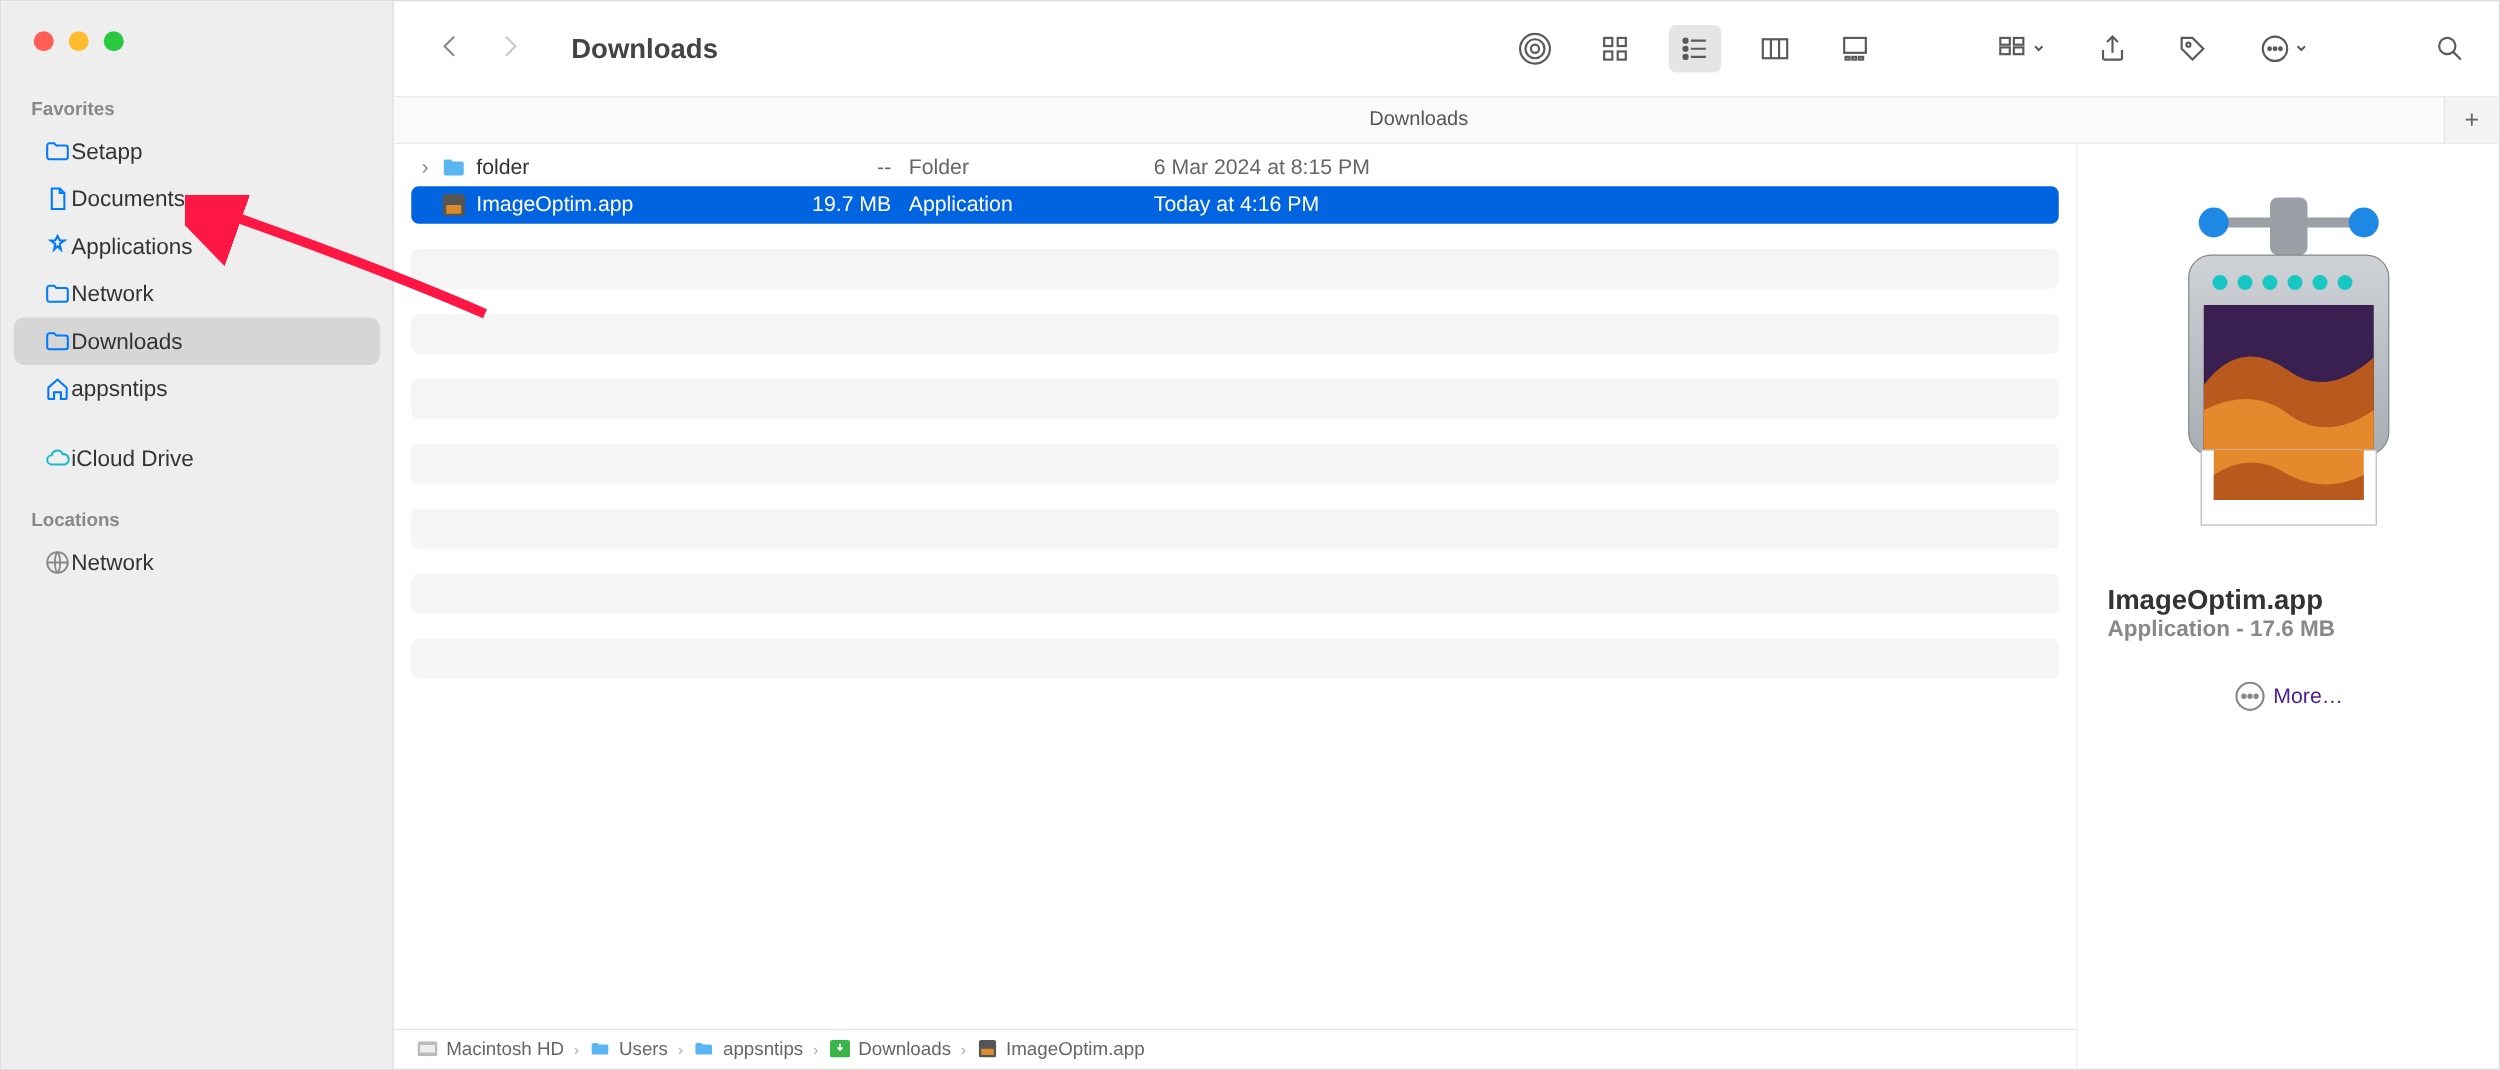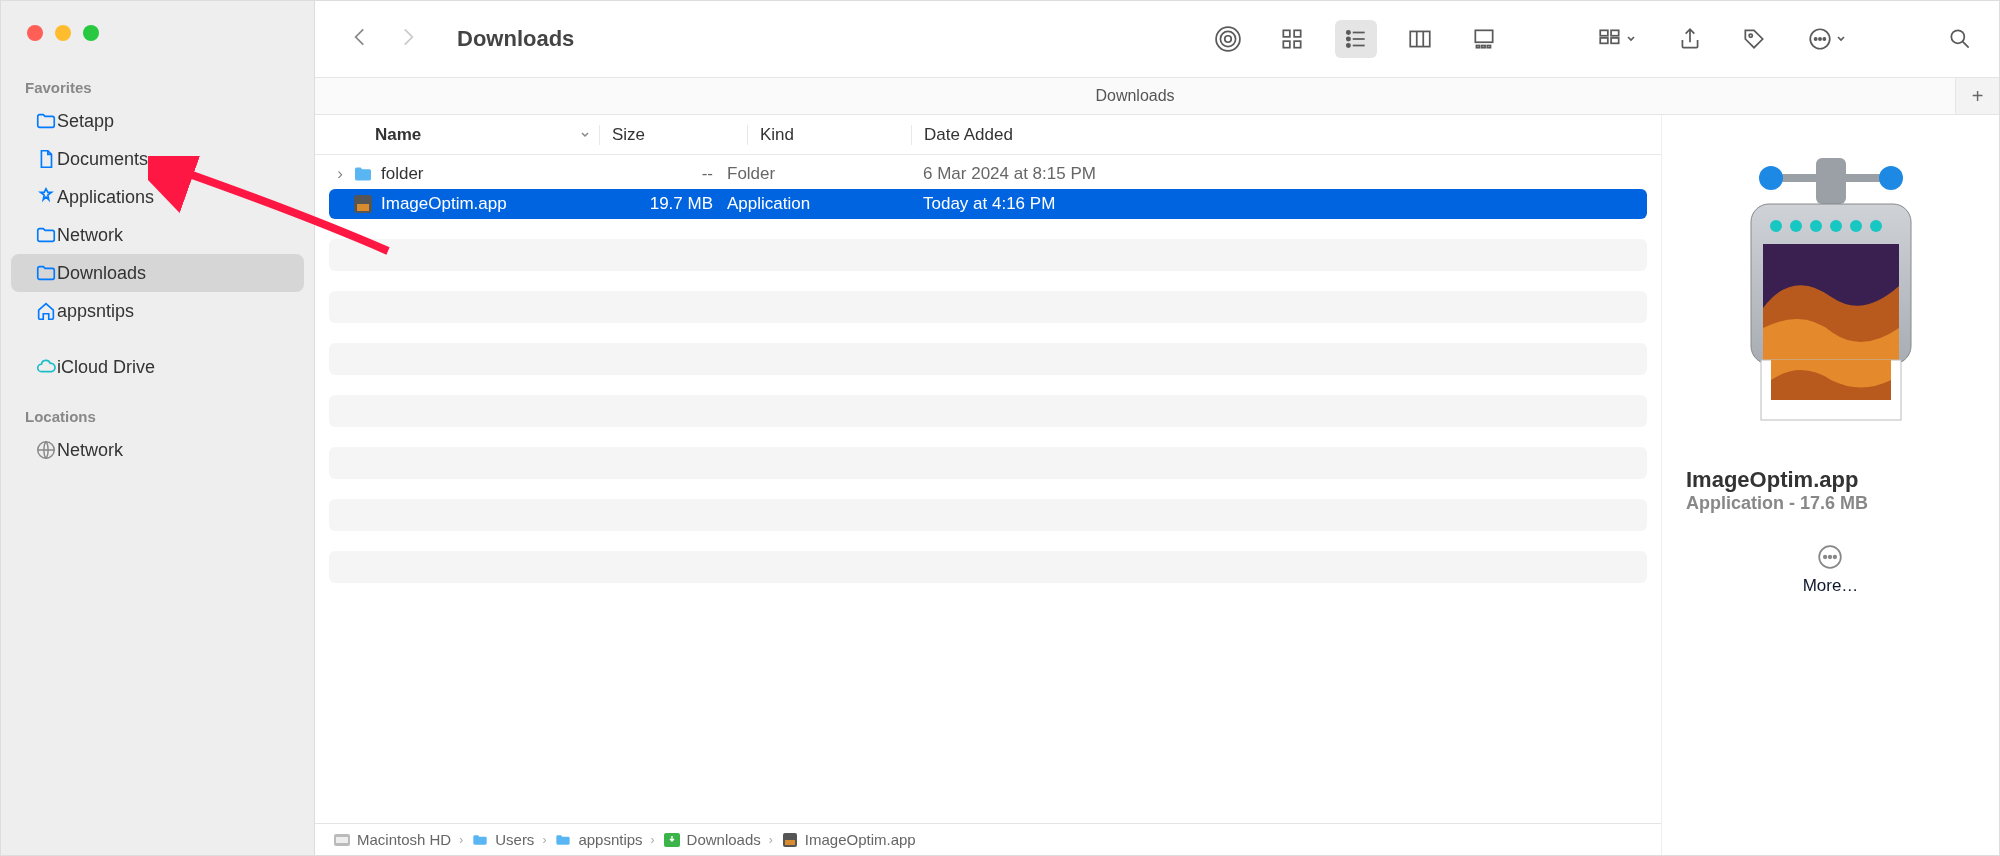--- a/index.html
+++ b/index.html
@@ -151,34 +151,34 @@
     border-left: 1px solid #eee;
     padding: 20px 24px;
     display: flex;
     flex-direction: column;
     align-items: center;
     overflow: hidden;
   }
   .preview-icon { width: 240px; height: 300px; margin: 8px 0 24px 0; display:flex; align-items:center; justify-content:center;}
   .preview-title { font-size: 22px; font-weight: 700; align-self: flex-start; color: #333; }
   .preview-sub { font-size: 18px; color: #888; align-self: flex-start; margin-bottom: 24px; font-weight: bold; }
-  .more-btn { display:flex; flex-direction:column; align-items:center; gap:6px; color:#0f172a; font-size:17px; margin-top:6px;}
+  .more-btn { display:flex; flex-direction:row; align-items:center; gap:6px; color:#4c1d95; font-size:17px; margin-top:6px;}
 
   
   .pathbar {
     height: 32px;
     border-top: 1px solid #e5e5e5;
     display: flex;
     align-items: center;
     gap: 8px;
     padding-left: 18px;
     font-size: 15px;
     color: #666;
   }
-  .pathbar .crumb { display: flex; align-items: center; gap: 6px; }
+  .pathbar .crumb { display: flex; gap: 6px; }
   .pathbar .chev { color: #aaa; font-size: 12px; }
   .pb-icon { width: 18px; height: 16px; display:inline-flex; align-items:center; justify-content:center; }
 
   
   .arrow-overlay {
     position: absolute;
     left: 148px;
     top: 156px;
     width: 280px;
     height: 110px;
@@ -375,31 +375,20 @@
 
     <div class="tab-bar">
       <div class="tab">
           <span>Downloads</span>
         </div>
       <div class="tab-add">+</div>
     </div>
 
     <div class="content">
       <div class="file-pane">
-        <div class="col-headers">
-          <div class="col-name">
-              <span>Name</span> 
-              <svg width="12" height="12" viewBox="0 0 12 12" style="margin-left:auto; margin-right:8px" stroke="#888" fill="none" stroke-width="1.5">
-                <path d="M3 4l3 3 3-3"></path>
-              </svg>
-            </div>
-          <div class="col-size"><span>Size</span></div>
-          <div class="col-kind"><span>Kind</span></div>
-          <div class="col-date"><span>Date Added</span></div>
-        </div>
 
         <div class="rows">
           <div class="row">
             <span class="discl">›</span>
             <span class="c-name">
                 <span class="icon">
                   <svg width="20" height="16" viewBox="0 0 24 20">
                     <path fill="#5ab6f2" d="M2 4a2 2 0 012-2h5l2 2h9a2 2 0 012 2v10a2 2 0 01-2 2H4a2 2 0 01-2-2z"></path>
                   </svg>
                 </span>

